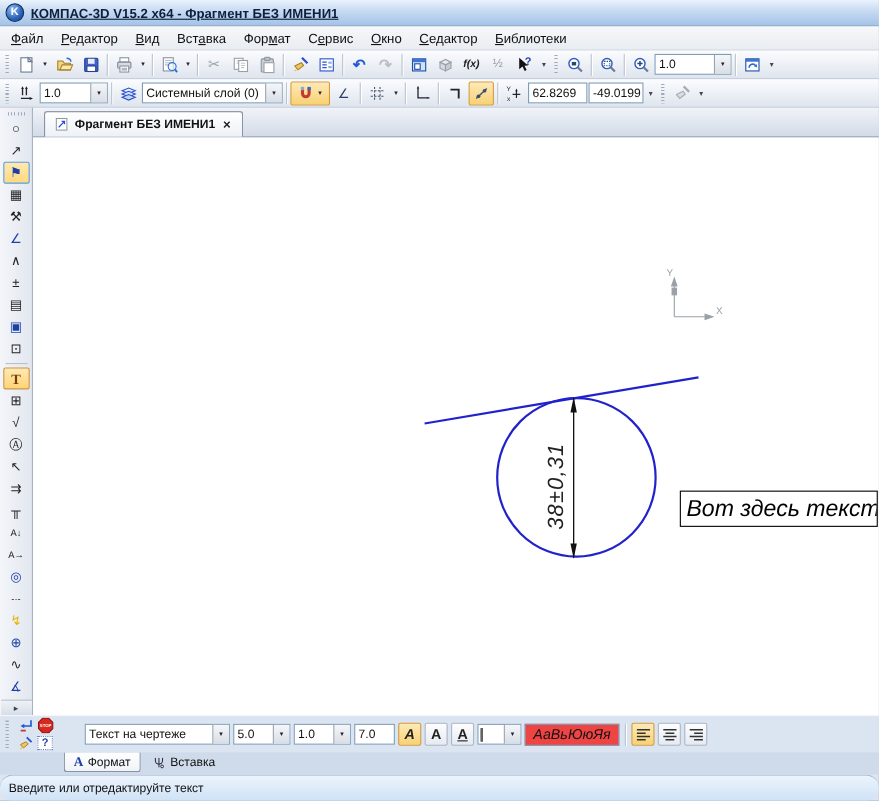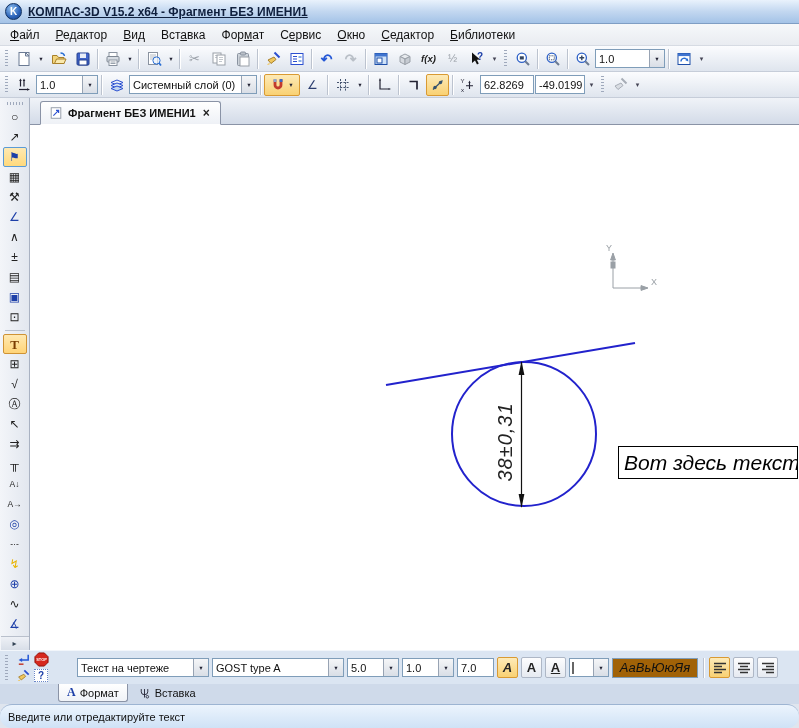--- a/index.html
+++ b/index.html
@@ -95,21 +95,21 @@
   .pb2{display:grid;grid-template-columns:18px 18px;grid-auto-rows:16px;flex:none;}
   .pbic{display:flex;align-items:center;justify-content:center;}
   .q-ic{width:14px;height:13px;border:1px dotted #6b87c8;color:#1d3fa8;font-weight:bold;font-size:10px;
     display:flex;align-items:center;justify-content:center;background:#fff;}
   .abtn{width:21px;height:21px;display:flex;align-items:center;justify-content:center;flex:none;
     border:1px solid #aeb7c6;border-radius:2px;background:linear-gradient(#fdfdfe,#e6eaf1);
     font-size:13px;color:#222;}
   .abtn.hl{background:linear-gradient(#fdeab8,#f9d173);border-color:#d99a33;}
   .it{font-style:italic;font-weight:bold;} .bo{font-weight:bold;} .un{font-weight:bold;text-decoration:underline;}
   .swatch{width:20px;height:12px;background:#000;border:1px solid #666;}
-  .preview{width:86px;height:20px;border:1px solid #7f9db9;background:#a16207;display:flex;align-items:center;
+  .preview{width:86px;height:20px;border:1px solid #7f9db9;background:#ef4444;display:flex;align-items:center;
     justify-content:center;font-style:italic;font-size:13px;white-space:nowrap;overflow:hidden;}
 
   
   #btabs{top:684px;height:20px;display:flex;align-items:flex-start;gap:2px;padding-left:58px;
     background:#cfdaea;}
   .btab{display:flex;align-items:center;gap:4px;height:18px;padding:0 8px;font-size:11px;color:#111;}
   .btab.active{background:linear-gradient(#ffffff,#f0f3f8);border:1px solid #8a93a6;border-top:none;
     border-radius:0 0 3px 3px;}
   .tabA{color:#1d3fa8;font-weight:bold;font-family:"Liberation Serif",serif;font-size:12px;}
 
@@ -687,24 +687,20 @@
           </svg>
         </div>
       <div class="pbic">
           <span class="q-ic">?</span>
         </div>
     </div>
     <div class="combo" style="width:132px;margin-left:24px">
       <span class="cval">Текст на чертеже</span>
       <span class="cdd">▼</span>
     </div>
-    <div class="combo" style="width:132px">
-      <span class="cval">GOST type A</span>
-      <span class="cdd">▼</span>
-    </div>
     <div class="combo" style="width:52px">
       <span class="cval">5.0</span>
       <span class="cdd">▼</span>
     </div>
     <div class="combo" style="width:52px">
       <span class="cval">1.0</span>
       <span class="cdd">▼</span>
     </div>
     <div class="tfield" style="width:37px">7.0</div>
     <div class="abtn hl it">A</div>

